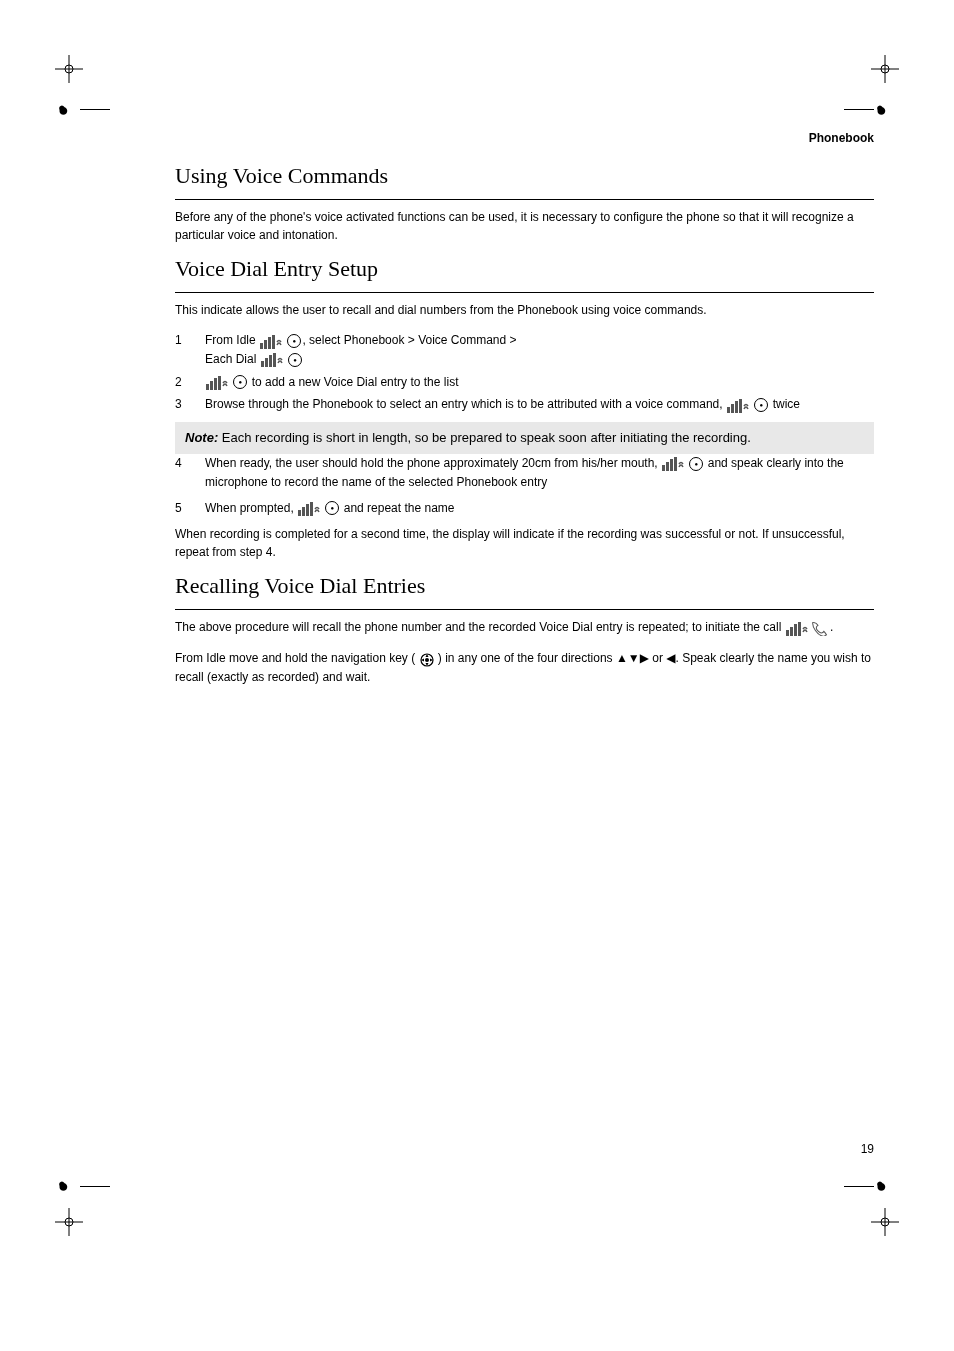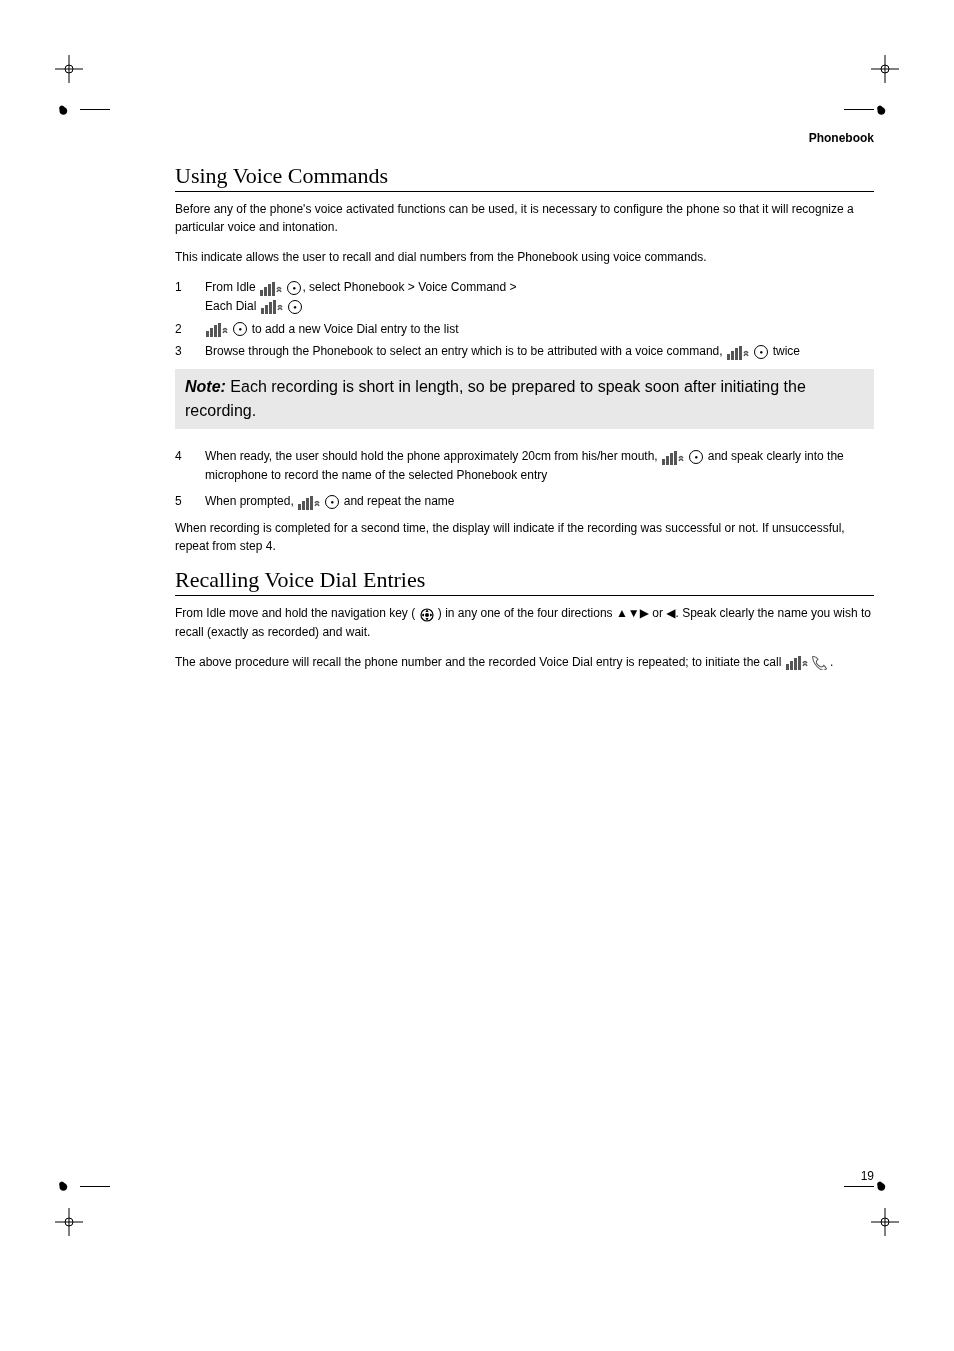--- a/index.html
+++ b/index.html
@@ -59,21 +59,21 @@
       font-weight: bold;
       font-size: 12px;
     }
 
     
     .section-heading {
       font-size: 22px;
       font-weight: normal;
       border-bottom: 1px solid #000;
       margin-bottom: 8px;
-      padding-bottom: 2px;
+      padding-bottom: 10px;
       font-family: Georgia, 'Times New Roman', serif;
     }
 
     .body-text {
       font-size: 12px;
       line-height: 1.5;
       margin-bottom: 12px;
     }
 
     
@@ -96,23 +96,23 @@
     }
     .instruction-list li .step-content {
       flex: 1;
     }
 
     
     .note-box {
       background: #e8e8e8;
       border: none;
       padding: 6px 10px;
-      font-size: 16px;
+      font-size: 13px;
       line-height: 1.5;
-      margin-bottom: 18px;
+      margin-bottom: 0;
     }
     .note-box .note-label {
       font-weight: bold;
       font-style: italic;
     }
 
     
     strong { font-weight: normal; }
     .icon-ok {
       display: inline-block;
@@ -134,21 +134,21 @@
     }
 
     
     .section-gap {
       margin-top: 4px;
     }
 
     
     .page-number {
       position: absolute;
-      bottom: 168px;
+      bottom: 195px;
       right: 80px;
       font-size: 12px;
     }
 
     
     .sig-icon {
       display: inline-block;
       vertical-align: middle;
       margin: 0 1px;
     }
@@ -220,20 +220,21 @@
   </div>
 
   <div>
     <h2 class="section-heading">Using Voice Commands</h2>
     <p class="body-text">
       Before any of the phone's voice activated functions can be used, it is necessary to configure the phone so that it will recognize a particular voice and intonation.
     </p>
   </div>
 
   <div>
+    <h2 class="section-heading">Voice Dial Entry Setup</h2>
     <p class="body-text">
       This indicate allows the user to recall and dial numbers from the Phonebook using voice commands.
     </p>
 
     <ol class="instruction-list">
       <li>
         <span class="step-num">1</span>
         <span class="step-content">
           From <strong>Idle</strong>
           <span class="sig-icon">
@@ -346,51 +347,51 @@
       </li>
     </ol>
 
     <p class="body-text">
       When recording is completed for a second time, the display will indicate if the recording was successful or not. If unsuccessful, repeat from step 4.
     </p>
   </div>
 
   <div class="section-gap">
     <h2 class="section-heading">Recalling Voice Dial Entries</h2>
+    <p class="body-text">
+      The above procedure will recall the phone number and the recorded Voice Dial entry is repeated; to initiate the call
+      <span class="sig-icon">
+        <svg width="22" height="14" viewBox="0 0 22 14" xmlns="http://www.w3.org/2000/svg" style="vertical-align:middle;">
+          <rect x="0" y="8" width="3" height="6" fill="#555"></rect>
+          <rect x="4" y="5" width="3" height="9" fill="#555"></rect>
+          <rect x="8" y="2" width="3" height="12" fill="#555"></rect>
+          <rect x="12" y="0" width="3" height="14" fill="#555"></rect>
+          <path d="M17 7 Q19 4 21 7" stroke="#555" stroke-width="1.5" fill="none"></path>
+          <path d="M17 10 Q19 6 21 10" stroke="#555" stroke-width="1.5" fill="none"></path>
+        </svg>
+      </span>
+      <span style="display:inline-block;vertical-align:middle;">
+        <svg width="18" height="14" viewBox="0 0 18 14" xmlns="http://www.w3.org/2000/svg" style="vertical-align:middle;">
+          <path d="M3 1 C3 1 5 1 7 4 C7 4 5 5 5 7 C5 9 9 13 11 13 C13 13 14 11 14 11 C16 13 17 15 17 15 L14 17 C14 17 8 16 4 10 C0 4 1 0 1 0 Z" fill="none" stroke="#555" stroke-width="1.2" transform="scale(0.85)"></path>
+        </svg>
+      </span>.
+    </p>
     <p class="body-text">
       From <strong>Idle</strong> move and hold the navigation key (
       <span style="display:inline-block;vertical-align:middle;">
         <svg width="16" height="16" viewBox="0 0 16 16" xmlns="http://www.w3.org/2000/svg" style="vertical-align:middle;">
           <circle cx="8" cy="8" r="6" fill="none" stroke="#000" stroke-width="1.2"></circle>
           <circle cx="8" cy="8" r="2" fill="#000"></circle>
           <polygon points="8,2 6.5,5 9.5,5" fill="#000"></polygon>
           <polygon points="8,14 6.5,11 9.5,11" fill="#000"></polygon>
           <polygon points="2,8 5,6.5 5,9.5" fill="#000"></polygon>
           <polygon points="14,8 11,6.5 11,9.5" fill="#000"></polygon>
         </svg>
       </span>
       ) in any one of the four directions
       <span style="font-size:12px;">▲▼▶</span>
       or
       <span style="font-size:12px;">◀</span>.
       Speak clearly the name you wish to recall (exactly as recorded) and wait.
     </p>
-    <p class="body-text">
-      The above procedure will recall the phone number and the recorded Voice Dial entry is repeated; to initiate the call
-      <span class="sig-icon">
-        <svg width="22" height="14" viewBox="0 0 22 14" xmlns="http://www.w3.org/2000/svg" style="vertical-align:middle;">
-          <rect x="0" y="8" width="3" height="6" fill="#555"></rect>
-          <rect x="4" y="5" width="3" height="9" fill="#555"></rect>
-          <rect x="8" y="2" width="3" height="12" fill="#555"></rect>
-          <rect x="12" y="0" width="3" height="14" fill="#555"></rect>
-          <path d="M17 7 Q19 4 21 7" stroke="#555" stroke-width="1.5" fill="none"></path>
-          <path d="M17 10 Q19 6 21 10" stroke="#555" stroke-width="1.5" fill="none"></path>
-        </svg>
-      </span>
-      <span style="display:inline-block;vertical-align:middle;">
-        <svg width="18" height="14" viewBox="0 0 18 14" xmlns="http://www.w3.org/2000/svg" style="vertical-align:middle;">
-          <path d="M3 1 C3 1 5 1 7 4 C7 4 5 5 5 7 C5 9 9 13 11 13 C13 13 14 11 14 11 C16 13 17 15 17 15 L14 17 C14 17 8 16 4 10 C0 4 1 0 1 0 Z" fill="none" stroke="#555" stroke-width="1.2" transform="scale(0.85)"></path>
-        </svg>
-      </span>.
-    </p>
   </div>
 
 </div>
 
 </body></html>

